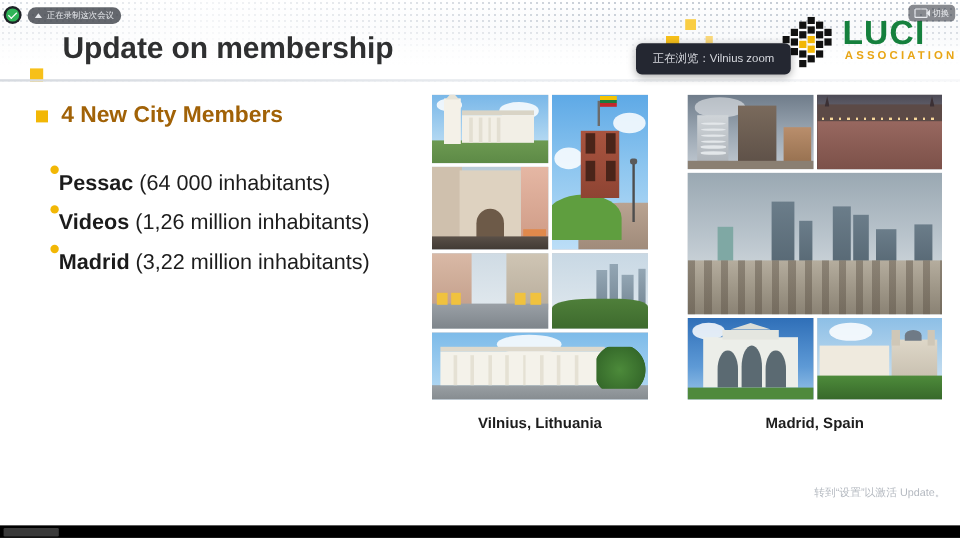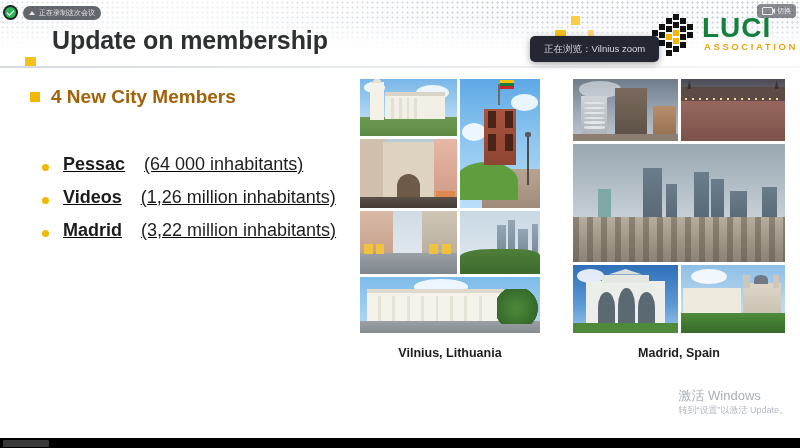--- a/index.html
+++ b/index.html
@@ -44,21 +44,21 @@
       color:#15803d;letter-spacing:1px;line-height:28px;}
   #luci-sub{position:absolute;left:52px;top:30px;font-size:9.5px;font-weight:bold;
       color:#e8a515;letter-spacing:2.6px;line-height:10px;}
 
   
   #main-bullet{position:absolute;left:30px;top:86px;display:flex;align-items:center;gap:11px;}
   #main-bullet .sq{width:10px;height:10px;background:#f2b705;flex:0 0 auto;}
   #main-bullet .txt{font-size:19px;font-weight:bold;color:#a16207;}
 
   #city-list{position:absolute;left:42px;top:142px;width:330px;}
-  .city-row{display:flex;align-items:flex-end;gap:14px;height:33px;text-decoration:underline;}
+  .city-row{display:flex;align-items:flex-start;height:33px;}
   .city-row .dot{width:7px;height:7px;border-radius:50%;background:#f2b705;flex:0 0 auto;
       position:relative;top:-4px;}
   .city-row .name{font-size:18px;font-weight:bold;color:#1b1b1b;}
   .city-row .pop{font-size:18px;font-weight:normal;color:#1d1d1d;margin-left:5px;}
 
   
   .collage{position:absolute;display:grid;gap:3px;background:#ffffff;}
   .cell{overflow:hidden;position:relative;background:#c8ccd2;}
   .caption{position:absolute;font-size:12.5px;font-weight:bold;color:#1d1d1d;text-align:center;}
 
@@ -437,21 +437,20 @@
         <div class="rp-cath"></div>
         <div class="rp-tw" style="right:6%"></div>
         <div class="rp-tw" style="right:34%"></div>
         <div class="rp-dome"></div>
         <div class="rp-green"></div>
       </div>
     </div>
     <div class="caption" id="cap-madrid">Madrid, Spain</div>
 
     <div id="watermark">
-      <div id="wm-title">激活 Windows</div>
       <div id="wm-sub">转到“设置”以激活 Update。</div>
     </div>
   </div>
 
   <div id="tooltip">正在浏览：Vilnius zoom</div>
 
   <div id="top-left-pills">
     <div id="sec-icon">
       <span class="dot">
           <span class="chk"></span>

